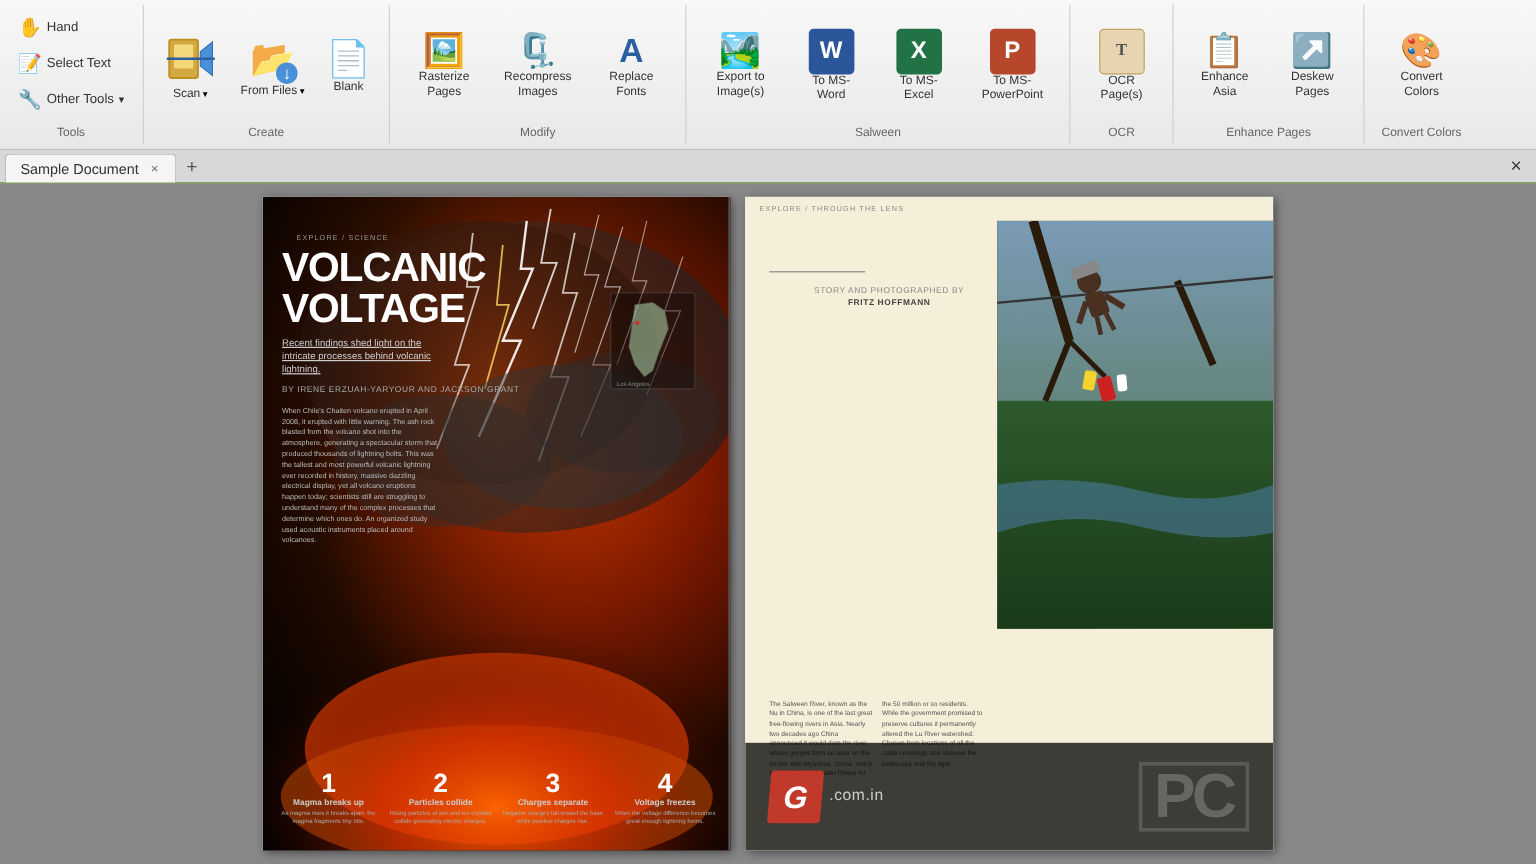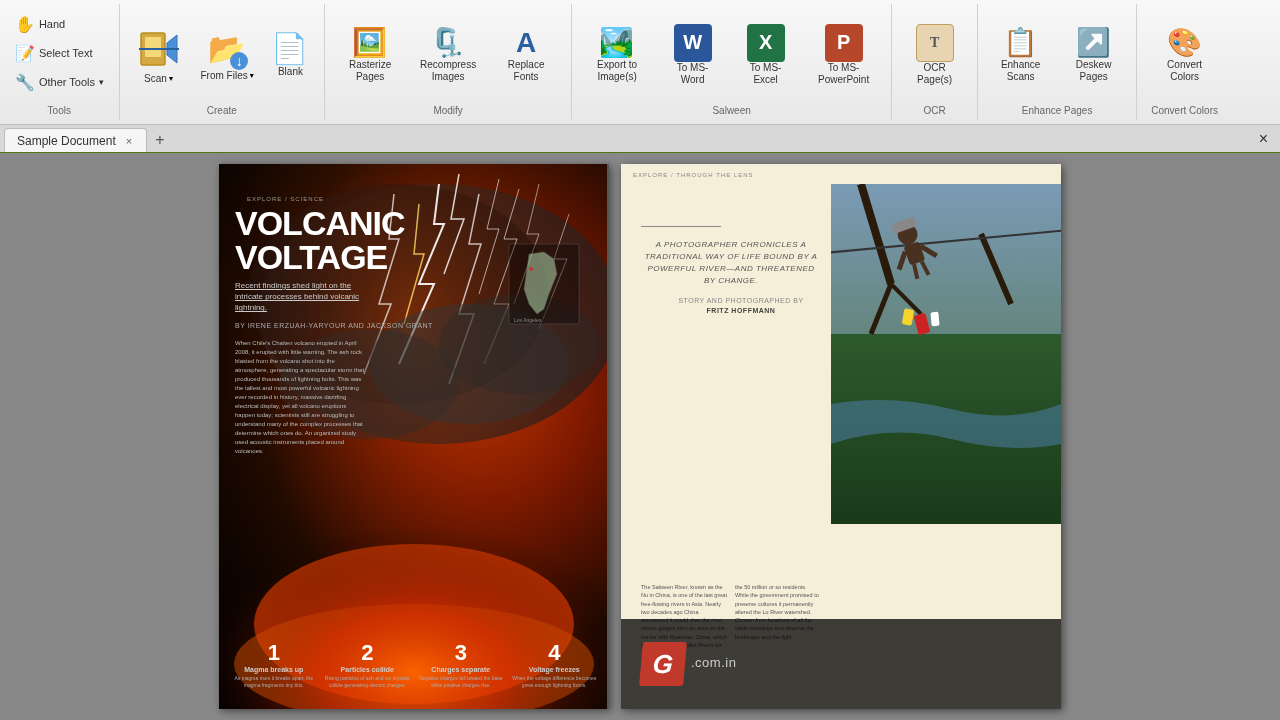--- a/index.html
+++ b/index.html
@@ -513,21 +513,21 @@
         <span class="label" style="max-width:55px">OCR Page(s)</span>
       </div>
     </div>
     <div class="toolbar-section-label">OCR</div>
   </div>
 
   <div class="toolbar-section">
     <div class="toolbar-section-inner">
       <div class="tool-btn">
         <span style="font-size:28px">📋</span>
-        <span class="label" style="max-width:55px">Enhance Scans</span>
+        <span class="label" style="max-width:55px">Enhance Asia</span>
       </div>
       <div class="tool-btn">
         <span style="font-size:28px">↗️</span>
         <span class="label" style="max-width:55px">Deskew Pages</span>
       </div>
     </div>
     <div class="toolbar-section-label">Enhance Pages</div>
   </div>
 
   <div class="toolbar-section" style="border-right:none">
@@ -690,21 +690,20 @@
             <rect x="100" y="128" width="8" height="14" fill="#ffffff" rx="2" transform="rotate(-5,104,135)"></rect>
           </svg>
         </div>
 
         <div class="right-header" style="position:absolute;top:8px;left:12px;">
           <span>EXPLORE / THROUGH THE LENS</span>
         </div>
 
         <div class="right-title-area">
           <div class="right-divider"></div>
-          <div class="right-subtitle">A PHOTOGRAPHER CHRONICLES A TRADITIONAL WAY OF LIFE BOUND BY A POWERFUL RIVER—AND THREATENED BY CHANGE.</div>
           <div class="right-byline-area">
             <div class="right-byline">
               <span>STORY AND PHOTOGRAPHED BY</span>
             </div>
             <div class="right-byline" style="font-weight:bold;color:#444;margin-top:3px">FRITZ HOFFMANN</div>
           </div>
         </div>
 
         <div class="right-body-text">The Salween River, known as the Nu in China, is one of the last great free-flowing rivers in Asia. Nearly two decades ago China announced it would dam the river, whose gorges form an area on the border with Myanmar, China, which is called Three Parallel Rivers for the 50 million or so residents. While the government promised to preserve cultures it permanently altered the Lu River watershed. Chosen from locations of all the cable crossings and observe the landscape and the light.</div>
 
@@ -714,18 +713,19 @@
 
               <div style="width:44px;height:44px;background:#c0392b;display:flex;align-items:center;justify-content:center;font-size:26px;font-weight:900;color:#fff;font-style:italic;border-radius:3px;transform:skewX(-5deg)">
                 <span>G</span>
               </div>
 
             </div>
             <div style="display:flex;flex-direction:column;justify-content:flex-end;padding-bottom:4px;margin-left:2px">
               <span style="font-size:13px;color:#ccc;letter-spacing:0.5px">.com.in</span>
             </div>
           </div>
+          <div style="margin-left:auto;font-size:52px;font-weight:900;color:rgba(180,180,180,0.35);letter-spacing:-3px;border:3px solid rgba(180,180,180,0.25);padding:0 10px;line-height:1">PC</div>
         </div>
       </div>
     </div>
 
   </div>
 </div>
 
 </body></html>

